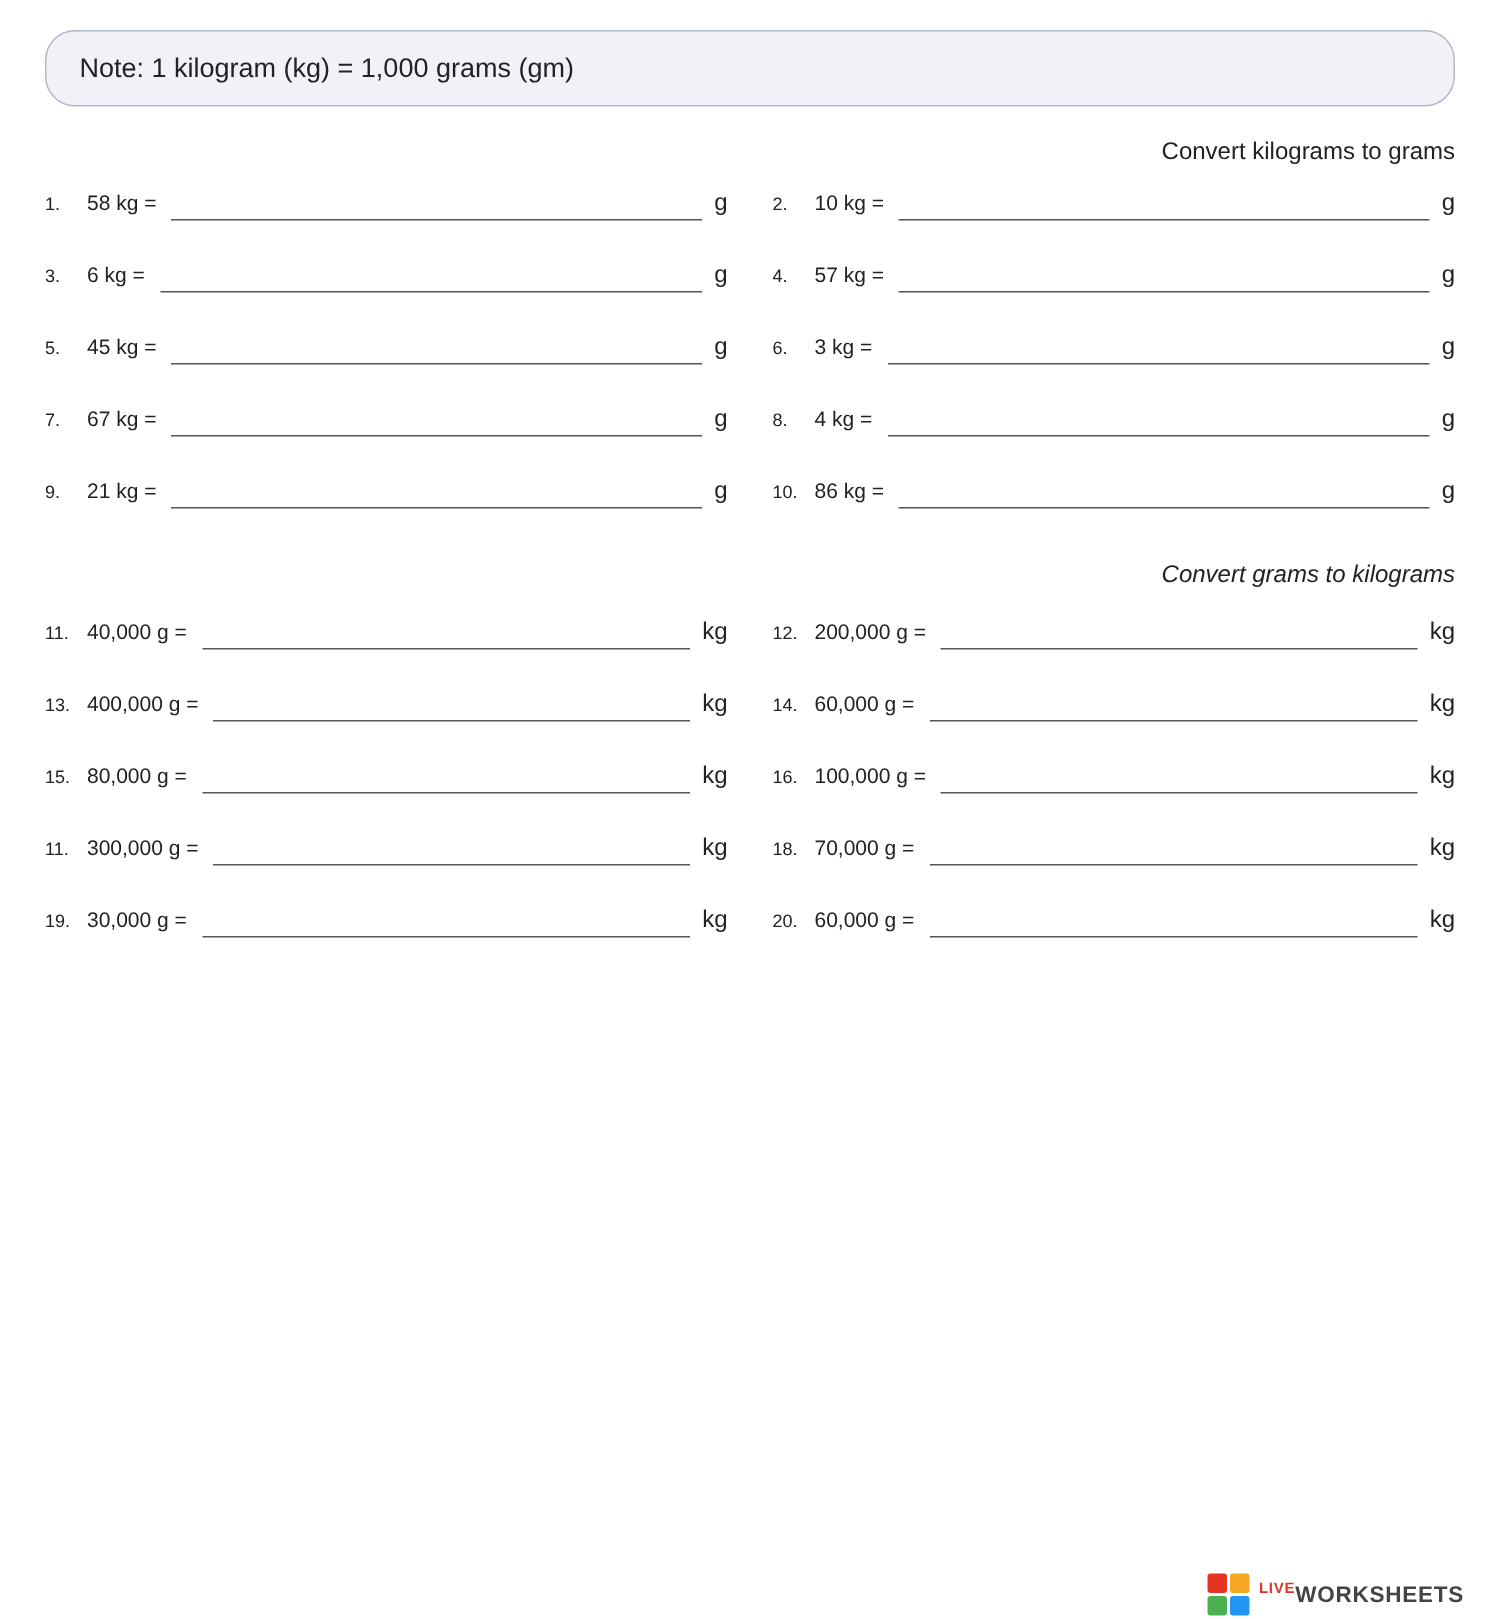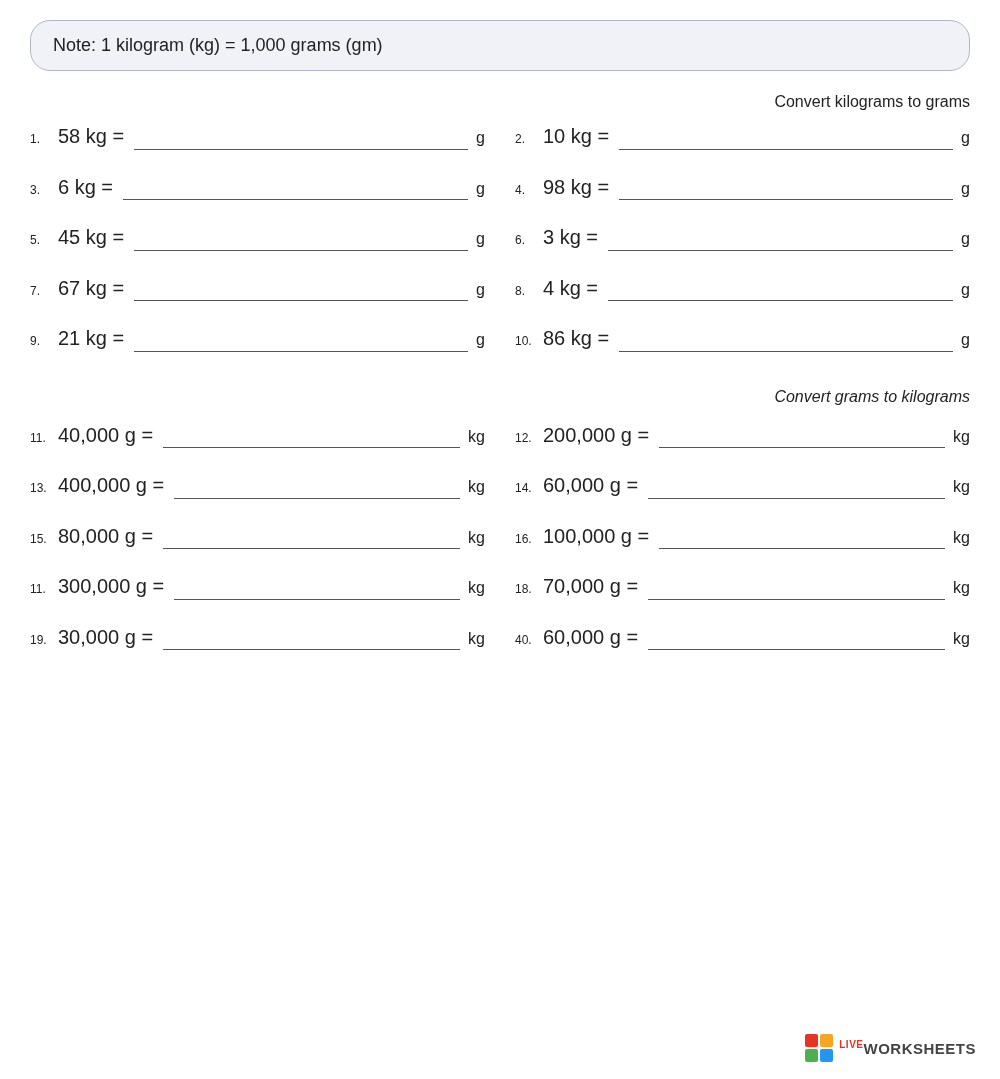--- a/index.html
+++ b/index.html
@@ -43,21 +43,21 @@
     }
     .problem-num {
       font-size: 12px;
       vertical-align: super;
       min-width: 28px;
       color: #222;
     }
     .problem-text {
       white-space: nowrap;
       margin-right: 6px;
-      font-size: 20px;
+      font-size: 14px;
     }
     .answer-line {
       border: none;
       border-bottom: 1.5px solid #555;
       flex: 1;
       min-width: 140px;
       height: 22px;
       background: transparent;
       outline: none;
       font-size: 16px;
@@ -67,21 +67,21 @@
       font-size: 16px;
       margin-left: 4px;
       white-space: nowrap;
     }
     .section-divider {
       margin: 10px 0 18px 0;
       font-style: italic;
     }
     .liveworksheets-logo {
       position: absolute;
-      bottom: 17px;
+      bottom: 2px;
       right: 24px;
       display: flex;
       align-items: center;
       gap: 6px;
     }
     .logo-icon {
       display: grid;
       grid-template-columns: 1fr 1fr;
       width: 28px;
       height: 28px;
@@ -121,21 +121,21 @@
       <span class="unit-label">g</span>
     </div>
     <div class="problem-row">
       <sup class="problem-num">3.</sup>
       <span class="problem-text">6 kg =</span>
       <input type="text" class="answer-line" style="">
       <span class="unit-label">g</span>
     </div>
     <div class="problem-row">
       <sup class="problem-num">4.</sup>
-      <span class="problem-text">98 kg =</span>
+      <span class="problem-text">57 kg =</span>
       <input type="text" class="answer-line" style="">
       <span class="unit-label">g</span>
     </div>
     <div class="problem-row">
       <sup class="problem-num">5.</sup>
       <span class="problem-text">45 kg =</span>
       <input type="text" class="answer-line" style="">
       <span class="unit-label">g</span>
     </div>
     <div class="problem-row">
@@ -221,21 +221,21 @@
       <input type="text" class="answer-line" style="">
       <span class="unit-label">kg</span>
     </div>
     <div class="problem-row">
       <sup class="problem-num">19.</sup>
       <span class="problem-text">30,000 g =</span>
       <input type="text" class="answer-line" style="">
       <span class="unit-label">kg</span>
     </div>
     <div class="problem-row">
-      <sup class="problem-num">40.</sup>
+      <sup class="problem-num">20.</sup>
       <span class="problem-text">60,000 g =</span>
       <input type="text" class="answer-line" style="">
       <span class="unit-label">kg</span>
     </div>
   </div>
 
 <div class="liveworksheets-logo">
   <div class="logo-icon">
     <span style="background:#e53324;"></span>
     <span style="background:#f5a623;"></span>

